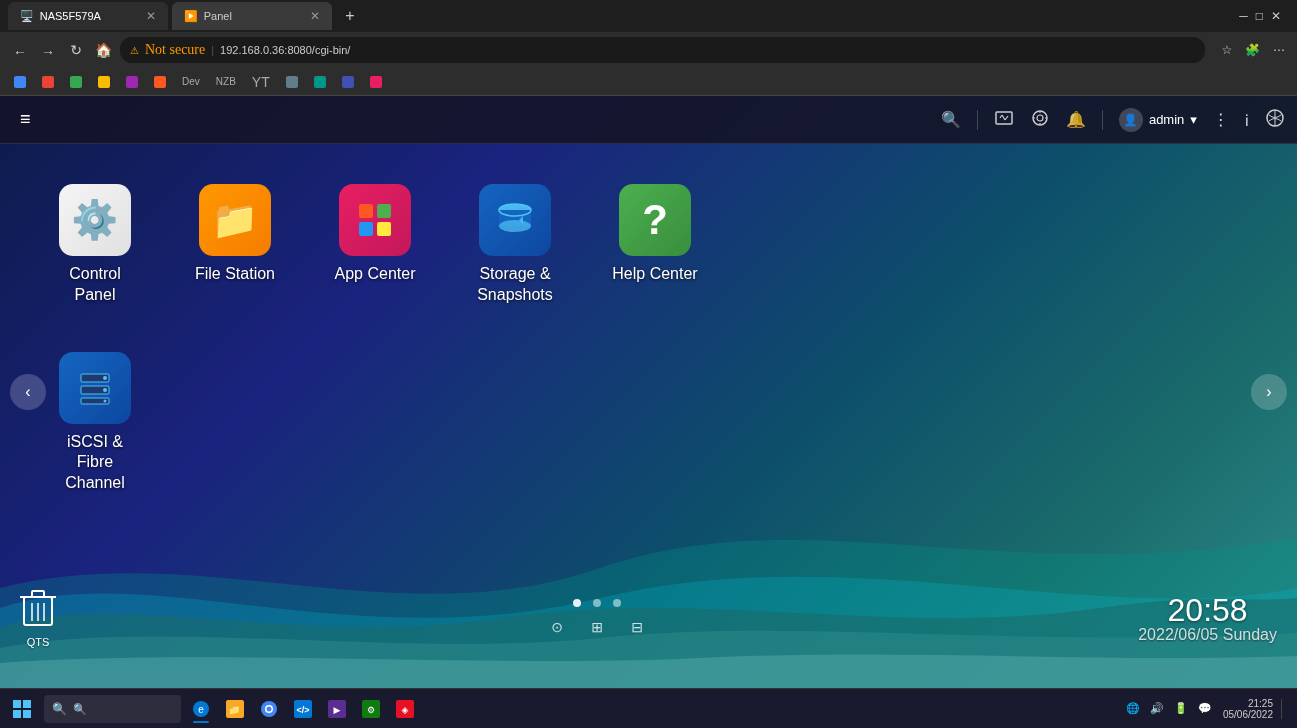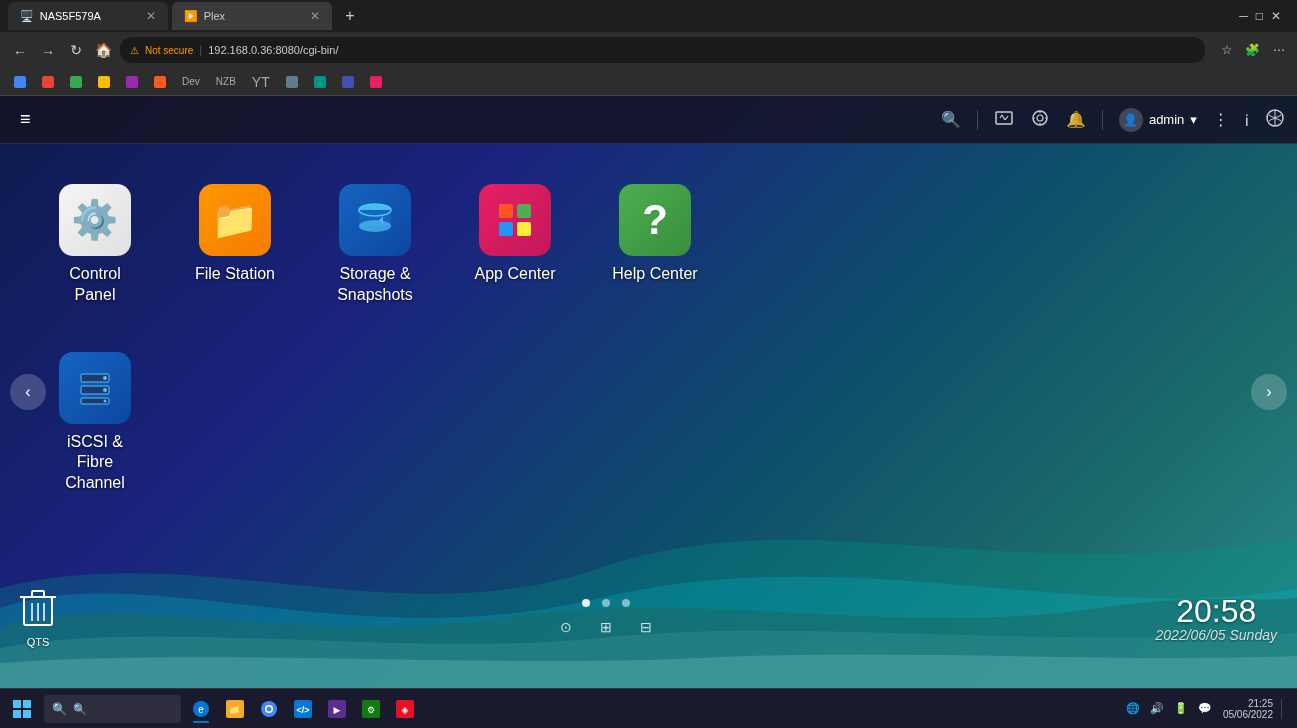--- a/index.html
+++ b/index.html
@@ -351,24 +351,23 @@
 
     .time-display {
       font-size: 32px;
       color: white;
       font-weight: 200;
       text-shadow: 0 1px 3px rgba(0,0,0,0.5);
       line-height: 1;
     }
 
     .date-display {
-      font-size: 14px;
+      font-size: 16px;
       color: rgba(255,255,255,0.8);
       text-shadow: 0 1px 2px rgba(0,0,0,0.5);
-      font-style: italic;
     }
 
     
     .qts-header {
       position: absolute;
       top: 0;
       left: 0;
       right: 0;
       height: 48px;
       background: rgba(20, 20, 40, 0.9);
@@ -549,40 +548,40 @@
 
 <div class="browser-chrome">
   <div class="tab-bar">
     <div class="tab active">
       <span>🖥️</span>
       <span>NAS5F579A</span>
       <span class="tab-close">✕</span>
     </div>
     <div class="tab">
       <span>▶️</span>
-      <span>Plex</span>
+      <span>Panel</span>
       <span class="tab-close">✕</span>
     </div>
     <div class="tab-new">+</div>
     <div style="flex:1"></div>
     <div style="display:flex;gap:8px;align-items:center;color:#ccc;font-size:12px;padding-right:8px;">
       <span>─</span>
       <span>□</span>
       <span>✕</span>
     </div>
   </div>
 
   <div class="nav-bar">
     <div class="nav-btn">←</div>
     <div class="nav-btn">→</div>
     <div class="nav-btn">↻</div>
     <div class="nav-btn">🏠</div>
     <div class="address-bar">
       <span class="lock-icon">⚠</span>
-      <span style="font-size:10px;color:#ff9800;">Not secure</span>
+      <span style="font-size:14px;color:#ff9800;font-family:Liberation Serif, serif;">Not secure</span>
       <span style="color:#555;font-size:11px;">|</span>
       <span class="address-text">192.168.0.36:8080/cgi-bin/</span>
     </div>
     <div class="nav-icons">
       <div class="nav-icon-btn">☆</div>
       <div class="nav-icon-btn">🧩</div>
       <div class="nav-icon-btn">⋯</div>
     </div>
   </div>
 
@@ -702,42 +701,42 @@
       </div>
 
       <div class="desktop-icon">
         <div class="icon-img icon-file-station">
           <span class="file-folder">📁</span>
         </div>
         <span class="icon-label">File Station</span>
       </div>
 
       <div class="desktop-icon">
+        <div class="icon-img icon-app-center">
+          <svg width="44" height="44" viewBox="0 0 44 44">
+            <rect x="6" y="6" width="14" height="14" rx="2" fill="#ff5722"></rect>
+            <rect x="24" y="6" width="14" height="14" rx="2" fill="#4caf50"></rect>
+            <rect x="6" y="24" width="14" height="14" rx="2" fill="#2196f3"></rect>
+            <rect x="24" y="24" width="14" height="14" rx="2" fill="#ffeb3b"></rect>
+          </svg>
+        </div>
+        <span class="icon-label">App Center</span>
+      </div>
+
+      <div class="desktop-icon">
         <div class="icon-img icon-storage">
           <svg width="44" height="44" viewBox="0 0 44 44">
             <ellipse cx="22" cy="12" rx="16" ry="6" fill="#4fc3f7" opacity="0.9"></ellipse>
             <rect x="6" y="12" width="32" height="16" fill="#1565c0"></rect>
             <ellipse cx="22" cy="28" rx="16" ry="6" fill="#4fc3f7" opacity="0.7"></ellipse>
             <ellipse cx="22" cy="12" rx="16" ry="6" fill="none" stroke="#4fc3f7" stroke-width="1.5"></ellipse>
             <path d="M26,22 L30,18 L30,26 Z" fill="#4fc3f7" opacity="0.8"></path>
           </svg>
         </div>
         <span class="icon-label">Storage &amp;<br>Snapshots</span>
-      </div>
-
-      <div class="desktop-icon">
-        <div class="icon-img icon-app-center">
-          <svg width="44" height="44" viewBox="0 0 44 44">
-            <rect x="6" y="6" width="14" height="14" rx="2" fill="#ff5722"></rect>
-            <rect x="24" y="6" width="14" height="14" rx="2" fill="#4caf50"></rect>
-            <rect x="6" y="24" width="14" height="14" rx="2" fill="#2196f3"></rect>
-            <rect x="24" y="24" width="14" height="14" rx="2" fill="#ffeb3b"></rect>
-          </svg>
-        </div>
-        <span class="icon-label">App Center</span>
       </div>
 
       <div class="desktop-icon">
         <div class="icon-img icon-help-center">
           <span class="help-question" style="color:white;font-size:42px;">?</span>
         </div>
         <span class="icon-label">Help Center</span>
       </div>
 
     </div>

